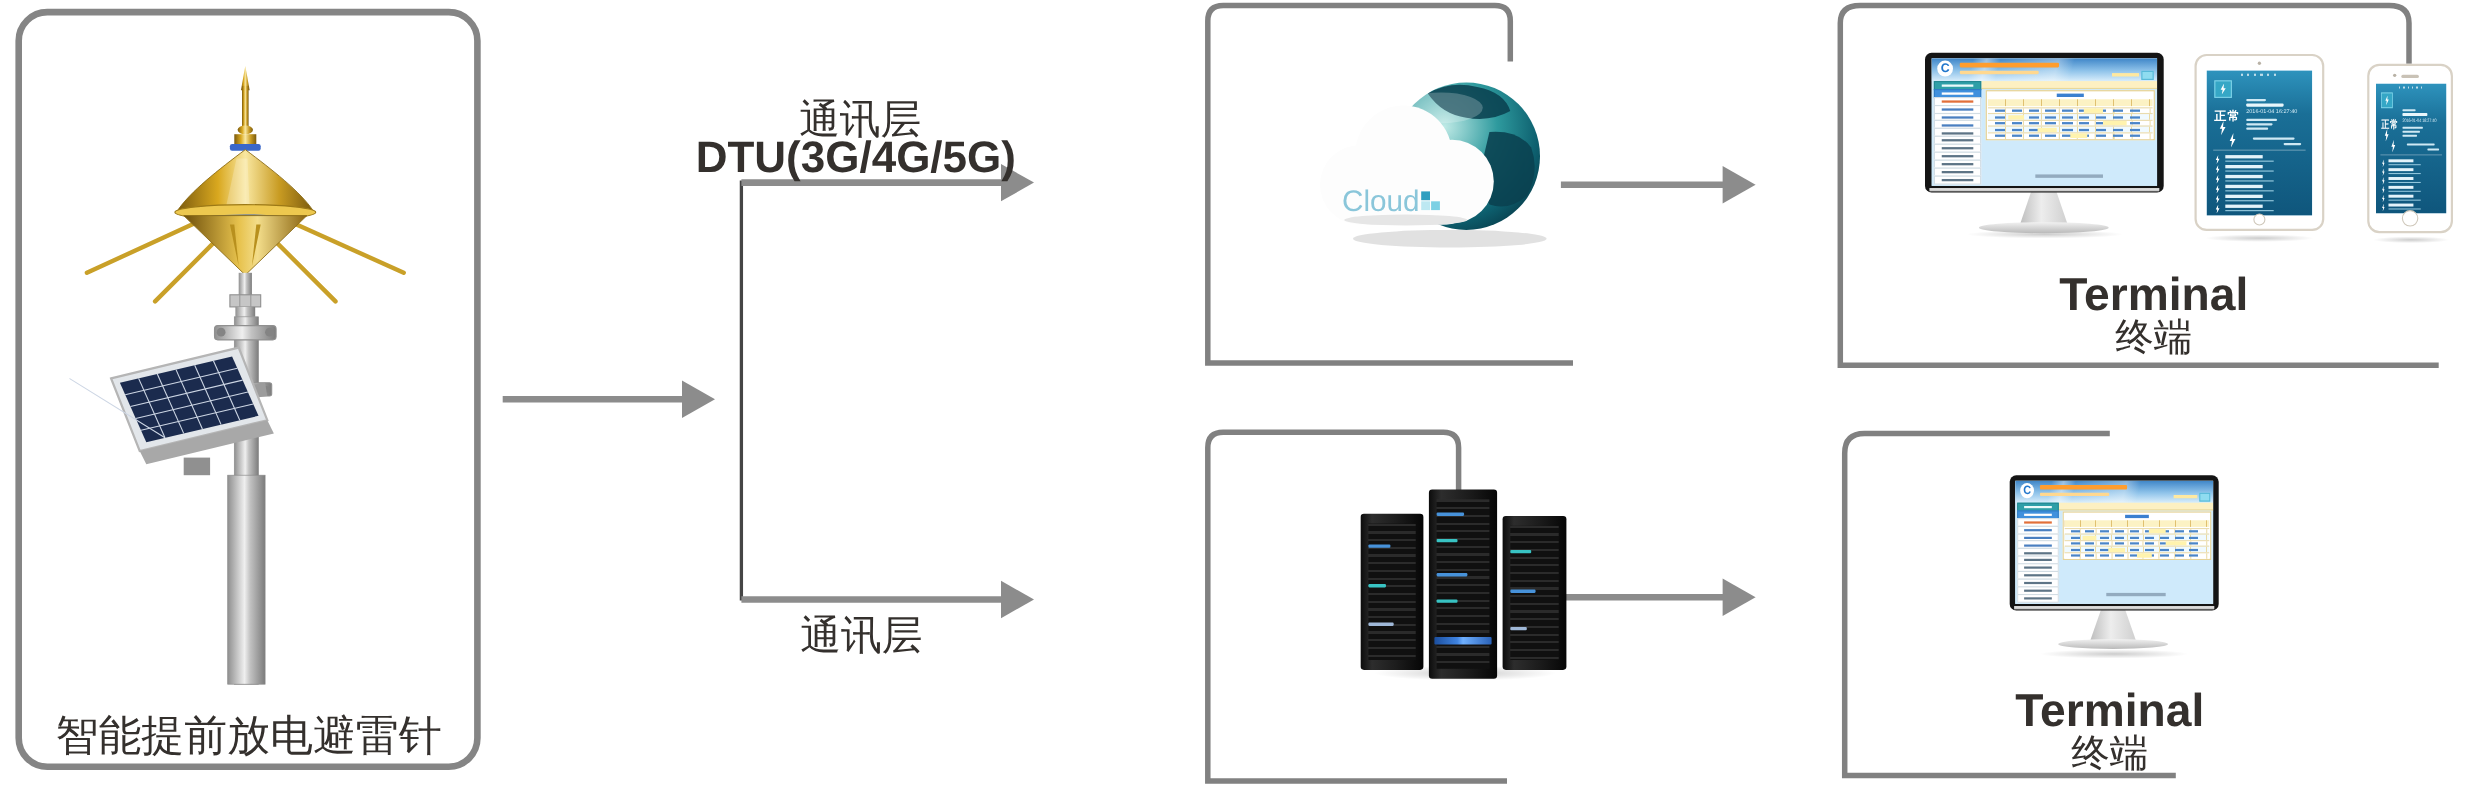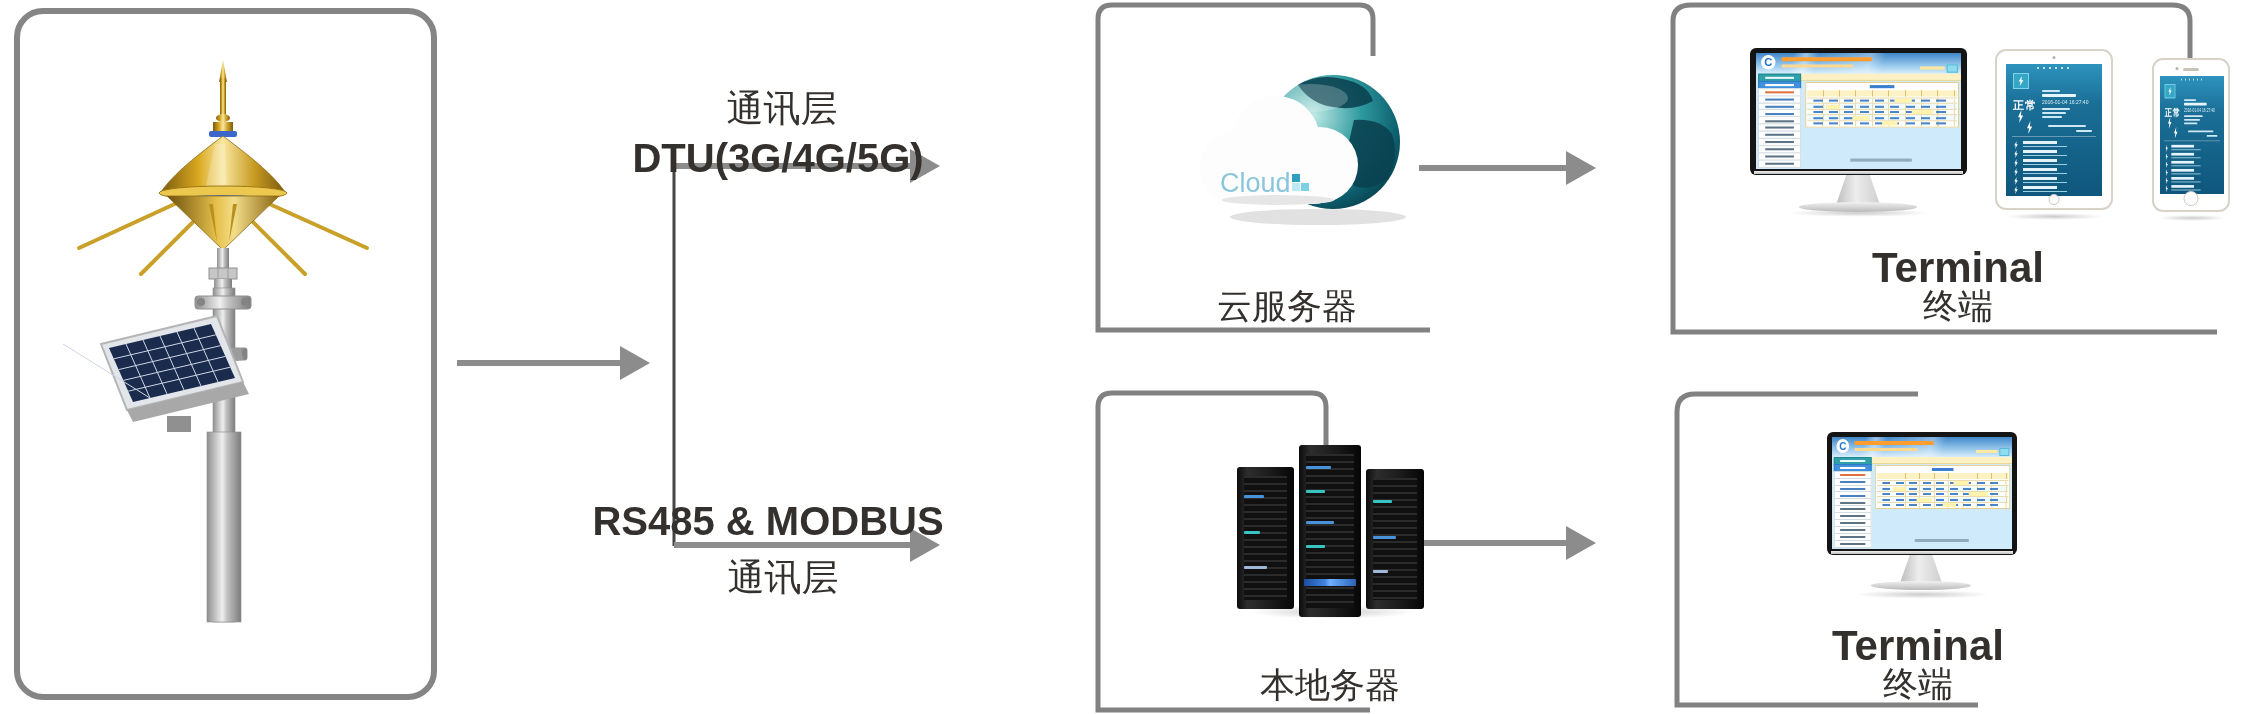--- a/index.html
+++ b/index.html
@@ -472,30 +472,28 @@
           </div>
           <div class="wp-footer"></div>
         </div>
       </div>
     </div>
     <div class="chin"></div>
   </div>
   <div class="stand" style="left:1900px;top:554px;width:42px;height:29px;"></div>
   <div class="base" style="left:1871px;top:581px;width:100px;height:9px;"></div>
 
+  <div class="lbl" style="left:226px;top:642px;font-size:39px;">智能提前放电避雷针</div>
 
   <div class="lbl" style="left:782px;top:84px;font-size:37px;">通讯层</div>
-  <div class="lbl b" style="left:778px;top:136px;font-size:40px;">DTU(3G/4G/5G)</div>
-
-  <div class="lbl b" style="left:768px;top:499px;font-size:40px;">RS485 &amp; MODBUS</div>
+  <div class="lbl b" style="left:778px;top:121px;font-size:40px;">DTU(3G/4G/5G)</div>
+
   <div class="lbl" style="left:783px;top:553px;font-size:37px;">通讯层</div>
 
-  <div class="lbl" style="left:1287px;top:283px;font-size:35px;">云服务器</div>
 
   <div class="lbl b" style="left:1958px;top:244px;font-size:42px;">Terminal</div>
   <div class="lbl" style="left:1958px;top:283px;font-size:35px;">终端</div>
 
-  <div class="lbl" style="left:1330px;top:662px;font-size:35px;">本地务器</div>
 
   <div class="lbl b" style="left:1918px;top:622px;font-size:42px;">Terminal</div>
   <div class="lbl" style="left:1918px;top:661px;font-size:35px;">终端</div>
 
 </div>
 
 </body></html>

